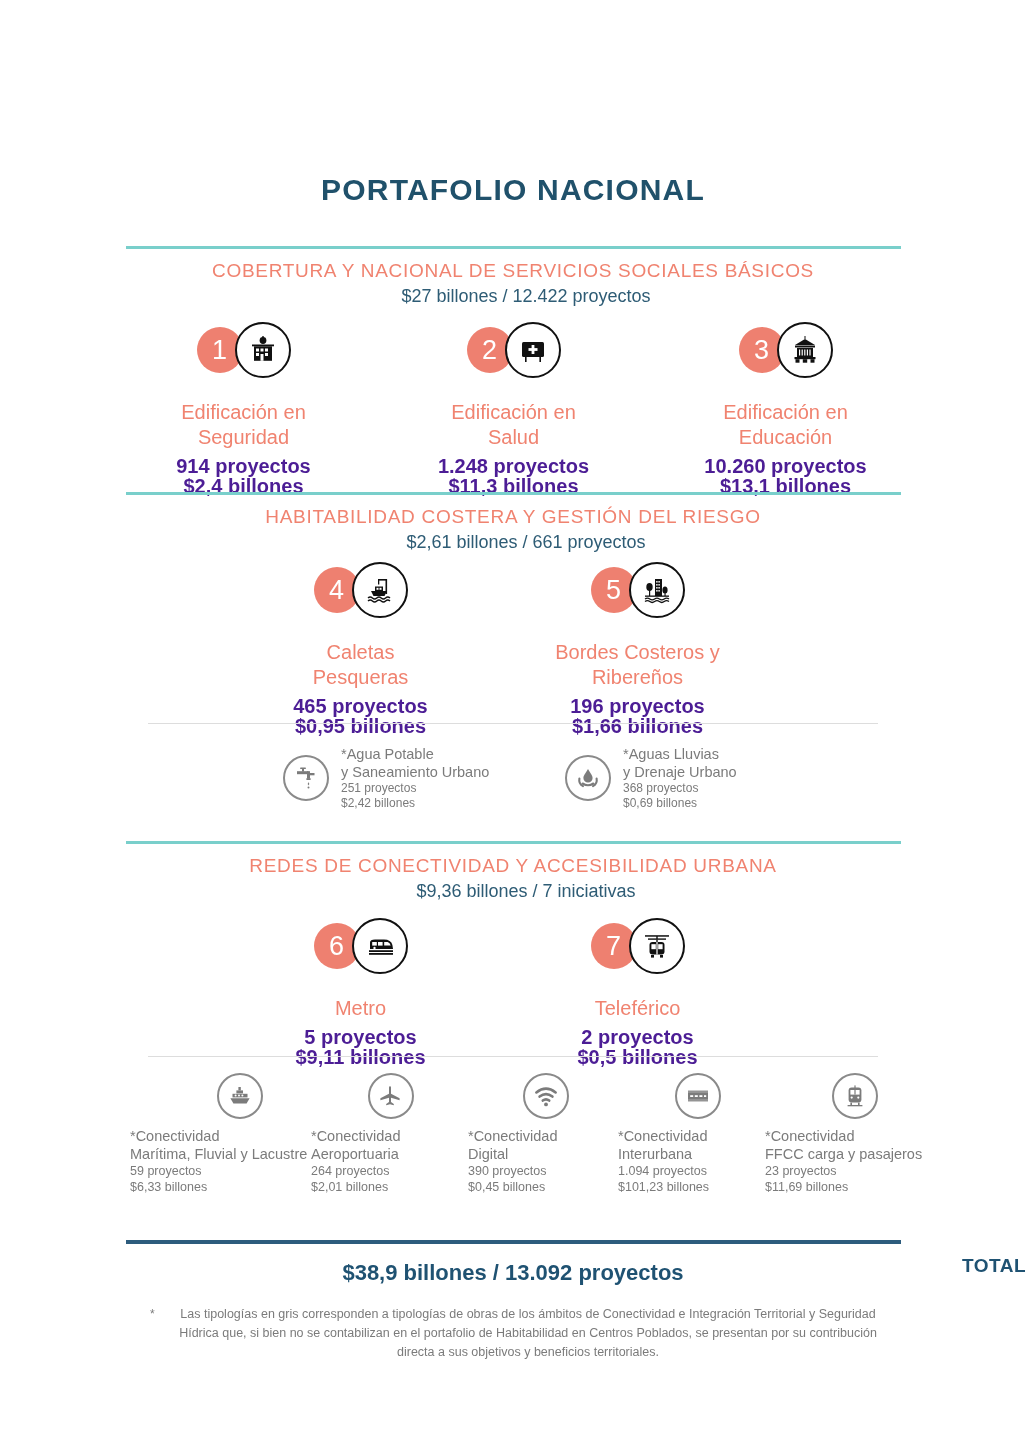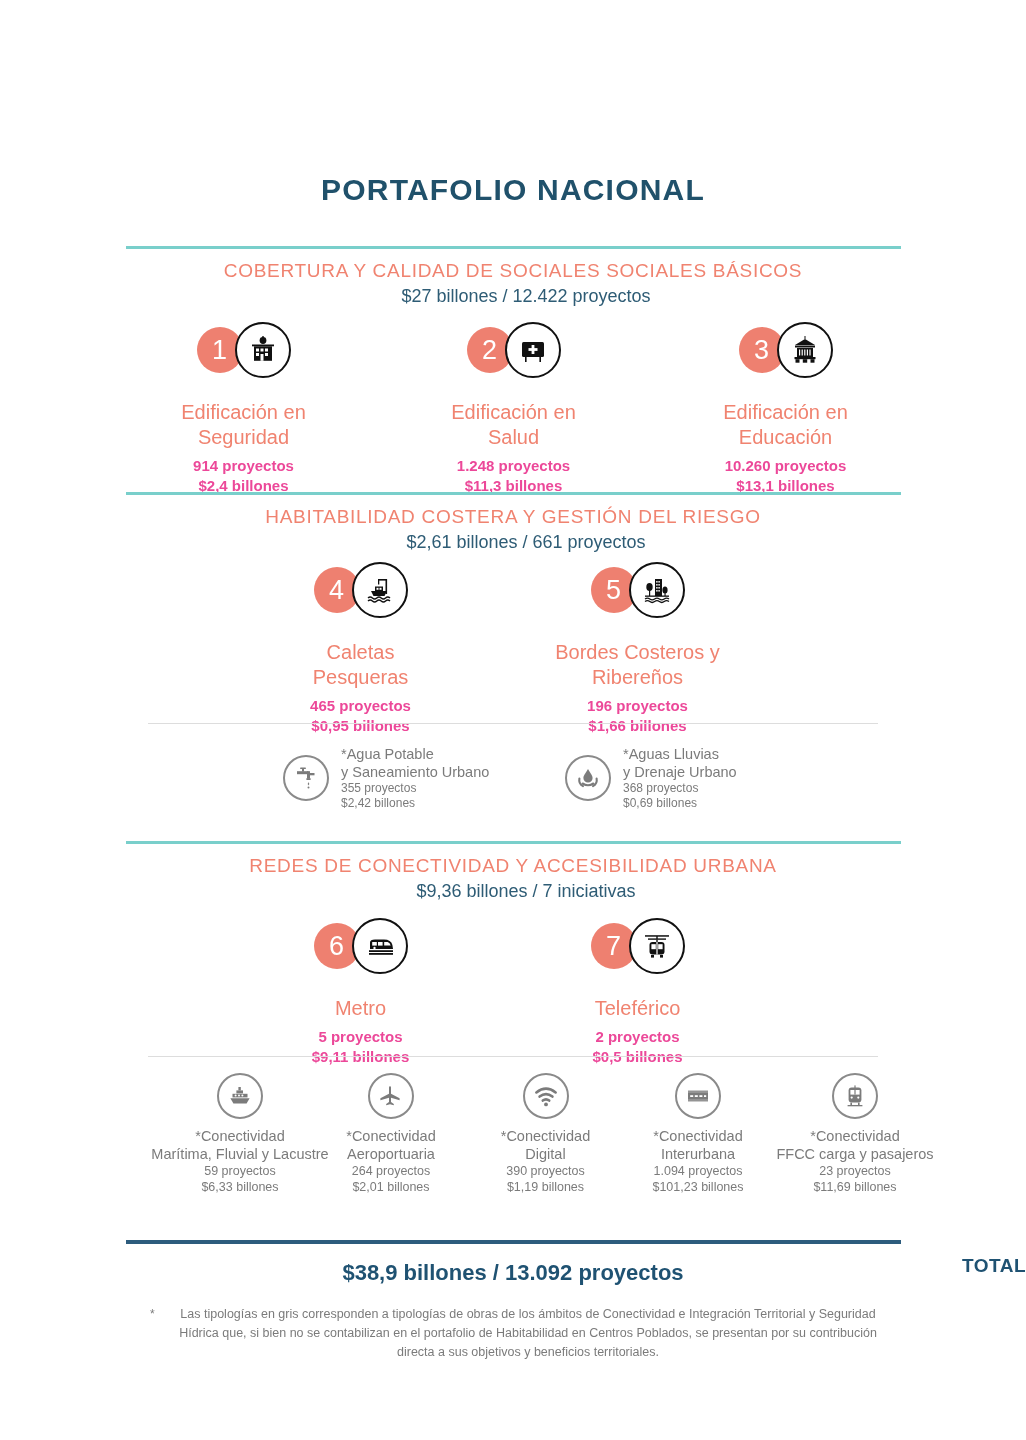--- a/index.html
+++ b/index.html
@@ -60,38 +60,38 @@
     width:52px;height:52px;border-radius:50%;
     background:#ffffff;border:2.5px solid #111111;
     display:flex;align-items:center;justify-content:center;
     position:relative;z-index:2;
   }
   .icon-circle svg{display:block;}
   .item-label{
     font-size:20px;color:#f08370;line-height:25px;margin-top:22px;
   }
   .item-stats{
-    font-size:15px;color:#ec4899;line-height:20px;margin-top:6px;
+    font-size:20px;color:#4c1d95;line-height:20px;margin-top:6px;
     font-weight:bold;
   }
 
   
   .sub-inline{position:absolute;display:flex;align-items:center;}
   .sub-ic{
     width:42px;height:42px;border-radius:50%;
     border:2px solid #8a8a8a;
     display:flex;align-items:center;justify-content:center;
     flex:0 0 auto;margin-right:12px;
   }
   .sub-txt{color:#7b7b7b;}
   .sub-title{font-size:14.5px;line-height:18px;}
   .sub-stats{font-size:12px;line-height:15px;}
 
   
-  .sub-stack{position:absolute;text-align:center;}
+  .sub-stack{position:absolute;text-align:left;}
   .sub-stack .sub-ic{margin:0 auto 8px auto;}
   .sub-stack .sub-title{font-size:14.5px;line-height:18px;}
   .sub-stack .sub-stats{font-size:12.5px;line-height:16px;}
 
   
   .total-word{
     position:absolute;left:0;width:1026px;text-align:center;
     font-size:19px;font-weight:bold;color:#1f5272;letter-spacing:.5px;
   }
   .total-val{
@@ -110,21 +110,21 @@
 </head>
 <body>
 
 <div class="page">
 
   <div class="main-title">PORTAFOLIO NACIONAL</div>
 
   <div class="rule-teal" style="top:246px;"></div>
 
   <div class="sec-head" style="top:260px;">
-    <div class="sec-title">COBERTURA Y CALIDAD DE SOCIALES SOCIALES BÁSICOS</div>
+    <div class="sec-title">COBERTURA Y NACIONAL DE SERVICIOS SOCIALES BÁSICOS</div>
     <div class="sec-sub">$27 billones / 12.422 proyectos</div>
   </div>
 
   <div class="item" style="left:126px;top:322px;width:235px;">
     <div class="item-head">
       <div class="num-circle">1</div>
       <div class="icon-circle">
         <svg width="32" height="32" viewBox="0 0 32 32">
           <circle cx="16" cy="6.5" r="3.4" fill="#111"></circle>
           <rect x="15.3" y="2" width="1.4" height="3" fill="#111"></rect>
@@ -286,21 +286,21 @@
         <rect x="8" y="2.5" width="2" height="3" fill="#7b7b7b"></rect>
         <rect x="6" y="1.4" width="6" height="1.6" rx=".8" fill="#7b7b7b"></rect>
         <rect x="12.4" y="12.2" width="4.2" height="1.8" fill="#7b7b7b"></rect>
         <path d="M14.5 16 q1.6 2.2 0 3.4 q-1.6 -1.2 0 -3.4 Z" fill="#7b7b7b"></path>
         <circle cx="14.5" cy="21.6" r="1" fill="#7b7b7b"></circle>
       </svg>
     </div>
     <div class="sub-txt">
       <div class="sub-title">*Agua Potable</div>
       <div class="sub-title">y Saneamiento Urbano</div>
-      <div class="sub-stats">355 proyectos</div>
+      <div class="sub-stats">251 proyectos</div>
       <div class="sub-stats">$2,42 billones</div>
     </div>
   </div>
 
   <div class="sub-inline" style="left:565px;top:745px;">
     <div class="sub-ic">
       <svg width="24" height="24" viewBox="0 0 24 24">
         <path d="M12 3 C15 8 16.6 9.8 16.6 12 a4.6 4.6 0 0 1 -9.2 0 C7.4 9.8 9 8 12 3 Z" fill="#7b7b7b"></path>
         <path d="M3.4 12.5 q-1 5.2 3.6 7.6" stroke="#7b7b7b" stroke-width="2.1" fill="none" stroke-linecap="round"></path>
         <path d="M20.6 12.5 q1 5.2 -3.6 7.6" stroke="#7b7b7b" stroke-width="2.1" fill="none" stroke-linecap="round"></path>
@@ -415,21 +415,21 @@
         <path d="M2.4 8.4 q9.6 -7.6 19.2 0" stroke="#7b7b7b" stroke-width="2.6" fill="none" stroke-linecap="round"></path>
         <path d="M5.6 12.6 q6.4 -5 12.8 0" stroke="#7b7b7b" stroke-width="2.6" fill="none" stroke-linecap="round"></path>
         <path d="M8.8 16.6 q3.2 -2.6 6.4 0" stroke="#7b7b7b" stroke-width="2.6" fill="none" stroke-linecap="round"></path>
         <circle cx="12" cy="20.4" r="1.9" fill="#7b7b7b"></circle>
       </svg>
     </div>
     <div class="sub-txt">
       <div class="sub-title">*Conectividad</div>
       <div class="sub-title">Digital</div>
       <div class="sub-stats">390 proyectos</div>
-      <div class="sub-stats">$1,19 billones</div>
+      <div class="sub-stats">$0,45 billones</div>
     </div>
   </div>
 
   <div class="sub-stack" style="left:618px;top:1073px;width:160px;">
     <div class="sub-ic">
       <svg width="24" height="24" viewBox="0 0 24 24">
         <rect x="2" y="8.2" width="20" height="7.6" fill="#7b7b7b"></rect>
         <rect x="2" y="6.6" width="20" height="1.2" fill="#7b7b7b"></rect>
         <rect x="2" y="16.2" width="20" height="1.2" fill="#7b7b7b"></rect>
         <g fill="#fff">

